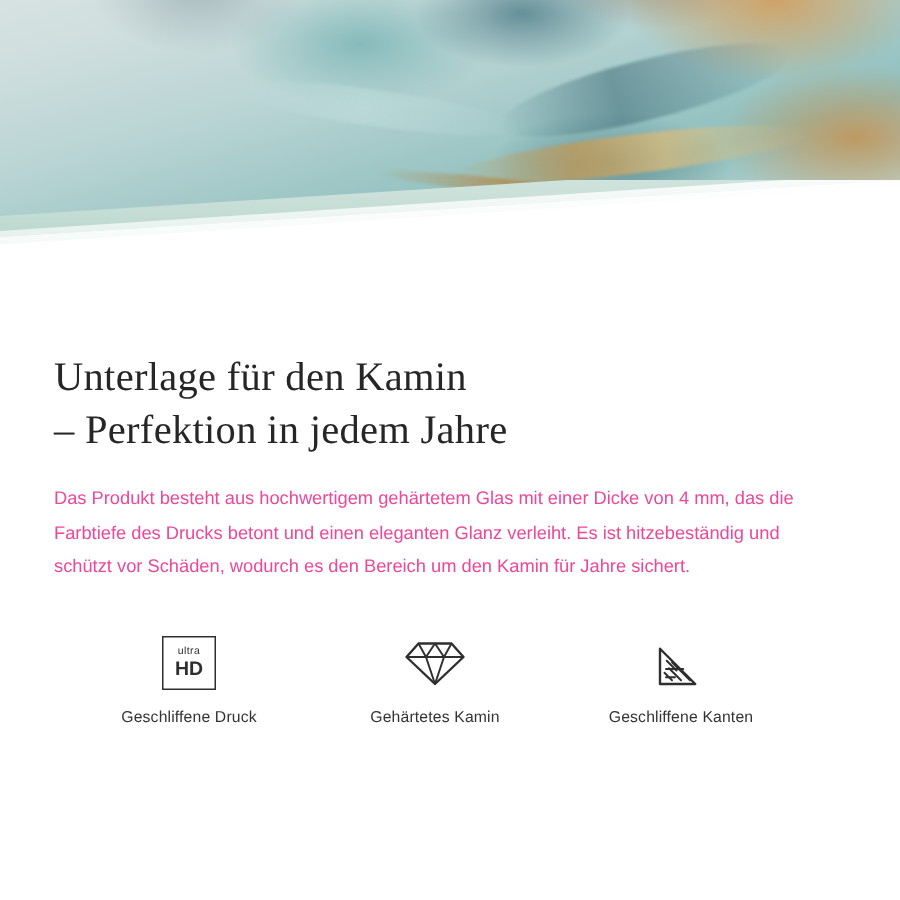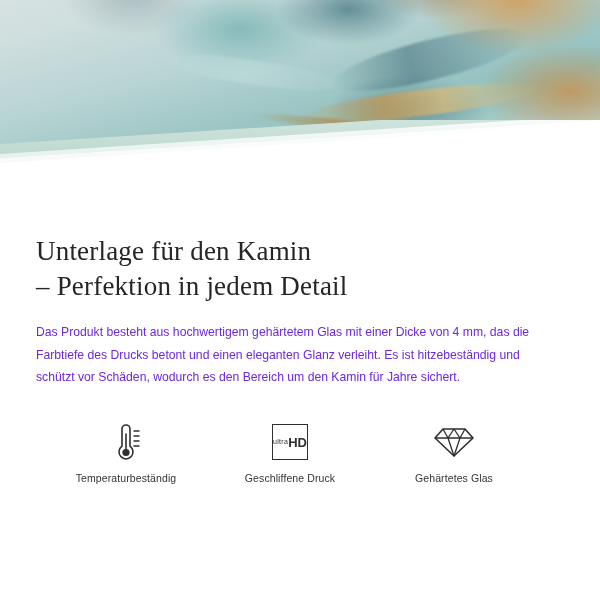--- a/index.html
+++ b/index.html
@@ -128,21 +128,21 @@
     font-size: 27px;
     line-height: 1.28;
     color: #262626;
     letter-spacing: .2px;
   }
   h1.title .line2 { display: block; }
   p.desc {
     margin: 18px 0 0 0;
     font-size: 12.2px;
     line-height: 1.85;
-    color: #6d28d9;
+    color: #ec4899;
     max-width: 530px;
   }
 
   
   .features {
     display: grid;
     grid-template-columns: repeat(3, 1fr);
     grid-row-gap: 8px;
     margin: 26px 8px 0 8px;
   }
@@ -164,21 +164,21 @@
     font-size: 10.5px;
     color: #333333;
     text-align: center;
     letter-spacing: .1px;
   }
   .hdbox {
     width: 34px;
     height: 34px;
     border: 1.6px solid #2f2f2f;
     display: flex;
-    flex-direction: row;
+    flex-direction: column;
     align-items: center;
     justify-content: center;
     line-height: 1;
   }
   .hdbox .t1 { font-size: 7px; color: #2f2f2f; letter-spacing: .3px; }
   .hdbox .t2 { font-size: 13px; font-weight: bold; color: #2f2f2f; margin-top: 1px; }
 </style>
 </head>
 <body>
 
@@ -193,56 +193,55 @@
     <div class="glass-edge"></div>
     <div class="glass-strip"></div>
     <div class="glass-strip2"></div>
     <span class="sparkle s1">✦</span>
     <span class="sparkle s2">✦</span>
   </div>
 
   <div class="content">
     <h1 class="title">
       <span>Unterlage für den Kamin</span>
-      <span class="line2">– Perfektion in jedem Detail</span>
+      <span class="line2">– Perfektion in jedem Jahre</span>
     </h1>
     <p class="desc">Das Produkt besteht aus hochwertigem gehärtetem Glas mit einer Dicke von 4 mm, das die Farbtiefe des Drucks betont und einen eleganten Glanz verleiht. Es ist hitzebeständig und schützt vor Schäden, wodurch es den Bereich um den Kamin für Jahre sichert.</p>
 
     <div class="features">
 
-      <div class="feature">
-        <div class="icon">
-          <svg width="42" height="44" viewBox="0 0 42 44" fill="none" xmlns="http://www.w3.org/2000/svg">
-            <path d="M17 9a4 4 0 1 1 8 0v17.2a7 7 0 1 1-8 0V9z" stroke="#2f2f2f" stroke-width="1.6"></path>
-            <path d="M21 14v15" stroke="#2f2f2f" stroke-width="1.6" stroke-linecap="round"></path>
-            <circle cx="21" cy="32.5" r="3.6" fill="#2f2f2f"></circle>
-            <path d="M29 11h5M29 16h5M29 21h5M29 26h5" stroke="#2f2f2f" stroke-width="1.4" stroke-linecap="round"></path>
-          </svg>
-        </div>
-        <div class="caption">Temperaturbeständig</div>
-      </div>
 
       <div class="feature">
         <div class="icon">
           <div class="hdbox">
             <span class="t1">ultra</span>
             <span class="t2">HD</span>
           </div>
         </div>
         <div class="caption">Geschliffene Druck</div>
       </div>
 
 
       <div class="feature">
         <div class="icon">
           <svg width="44" height="40" viewBox="0 0 44 40" fill="none" xmlns="http://www.w3.org/2000/svg">
             <path d="M11 7h22l8 9-19 18L3 16l8-9z" stroke="#2f2f2f" stroke-width="1.6" stroke-linejoin="round"></path>
             <path d="M3 16h38M11 7l5 9 6-9 6 9 5-9M16 16l6 18 6-18" stroke="#2f2f2f" stroke-width="1.3" stroke-linejoin="round"></path>
           </svg>
         </div>
-        <div class="caption">Gehärtetes Glas</div>
+        <div class="caption">Gehärtetes Kamin</div>
       </div>
 
+      <div class="feature">
+        <div class="icon">
+          <svg width="40" height="40" viewBox="0 0 40 40" fill="none" xmlns="http://www.w3.org/2000/svg">
+            <path d="M6 34V10.5L29.5 34H6z" stroke="#2f2f2f" stroke-width="1.6" stroke-linejoin="round"></path>
+            <path d="M10 29.5l6 0M10 24l11.5 0M10.5 18.5l6.5 6.5" stroke="#2f2f2f" stroke-width="1.3" stroke-linecap="round"></path>
+            <path d="M14 31.5L9 26.5M20 31.5l-8-8M26 31.5L14 19.5" stroke="#2f2f2f" stroke-width="1.3" stroke-linecap="round"></path>
+          </svg>
+        </div>
+        <div class="caption">Geschliffene Kanten</div>
+      </div>
 
 
     </div>
   </div>
 </div>
 
 </body></html>

